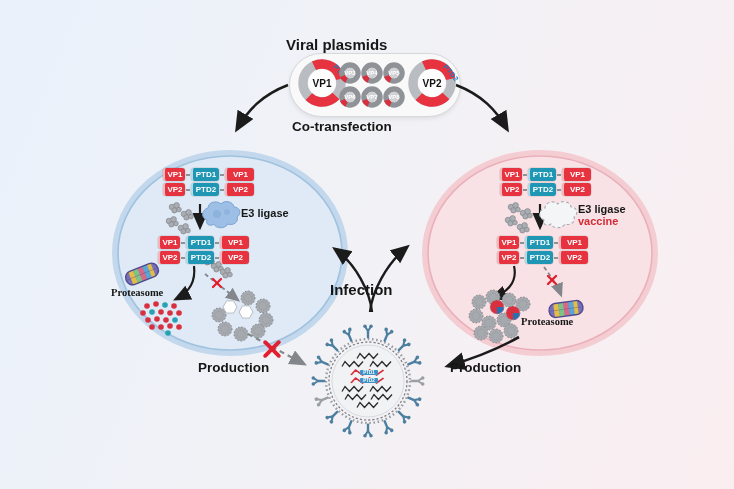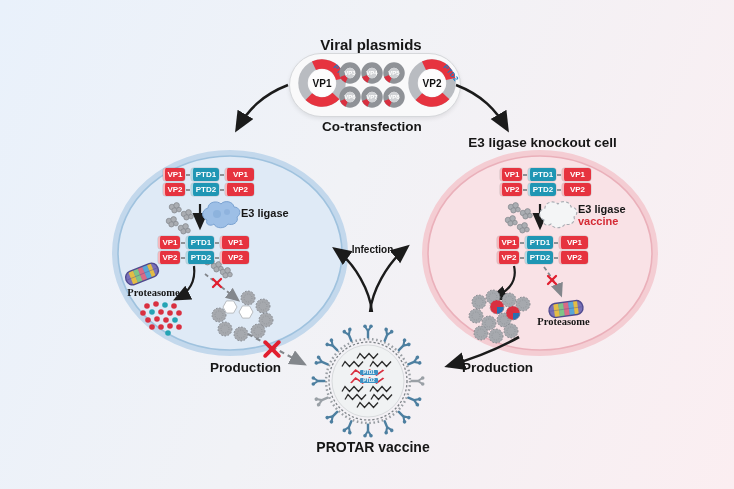--- a/index.html
+++ b/index.html
@@ -2,24 +2,24 @@
 <html><head>
 <meta charset="utf-8">
 <style>
   html,body{margin:0;padding:0;}
   body{font-family:"Liberation Sans",sans-serif;}
   .canvas{position:relative;width:734px;height:489px;overflow:hidden;
     background:linear-gradient(112deg,#e9f1fb 0%,#f1f2f6 45%,#fbeef1 100%);}
   .pill{position:absolute;left:289px;top:53px;width:170px;height:62px;border-radius:32px;
     background:#f9f9fa;border:1px solid #d6d8db;box-shadow:0 2px 4px rgba(0,0,0,.08);}
   svg.art{position:absolute;left:0;top:0;}
-  .lbl{position:absolute;font-weight:bold;color:#161616;text-align:center;white-space:nowrap;}
+  .lbl{position:absolute;font-weight:bold;color:#161616;white-space:nowrap;}
   .fs15{font-size:15px;}
   .fs13{font-size:13.5px;}
-  .fs12{font-size:10px;}
+  .fs12{font-size:15px;margin-top:37px;}
   .fs11{font-size:11px;}
   .fs10{font-size:10.5px;font-family:Liberation Serif, serif;}
   .red-text{color:#d42b35;}
   .left-al{text-align:left;}
   .construct{position:absolute;display:flex;align-items:center;height:13px;}
   .seg{height:13px;line-height:13px;border-radius:3px;color:#fff;font-size:8px;font-weight:bold;
     text-align:center;border-left:2px solid rgba(255,255,255,.65);box-sizing:border-box;
     box-shadow:0 0 0 .5px rgba(0,0,0,.15);}
   .seg.red{background:#e6333f;}
   .seg.teal{background:#1f96b4;}
@@ -274,30 +274,28 @@
         <use href="#zz" transform="translate(370,389)" style="color:#2b2b2b"></use>
         <use href="#zz" transform="translate(345,397)" style="color:#2b2b2b"></use>
         <use href="#zz" transform="translate(371,397)" style="color:#2b2b2b"></use>
         <use href="#zz" transform="translate(357,405)" style="color:#2b2b2b"></use>
       </g>
     </g>
   </svg>
 
   <div class="lbl fs15" style="left:286px;top:36px;width:170px">Viral plasmids</div>
   <div class="lbl fs13" style="left:292px;top:119px;width:160px">Co-transfection</div>
-  <div class="lbl fs13" style="left:440px;top:135px;width:205px">E3 ligase knockout cell</div>
   <div class="lbl fs11 left-al" style="left:241px;top:207px;width:70px">E3 ligase</div>
   <div class="lbl fs11 left-al" style="left:578px;top:203px;width:70px">E3 ligase</div>
   <div class="lbl fs11 left-al red-text" style="left:578px;top:215px;width:70px">vaccine</div>
   <div class="lbl fs10" style="left:111px;top:287px;width:85px">Proteasome</div>
   <div class="lbl fs10" style="left:521px;top:316px;width:85px">Proteasome</div>
   <div class="lbl fs12" style="left:330px;top:244px;width:85px">Infection</div>
   <div class="lbl fs13" style="left:198px;top:360px;width:95px">Production</div>
   <div class="lbl fs13" style="left:450px;top:360px;width:95px">Production</div>
-  <div class="lbl" style="left:308px;top:439px;width:130px;font-size:14px">PROTAR vaccine</div>
   <div class="rna-tag" style="left:360px;top:370px">PTD1</div>
   <div class="rna-tag" style="left:360px;top:378px">PTD2</div>
 
   <div class="construct" style="left:163px;top:168px">
     <span class="seg red w1">VP1</span>
       <span class="link"></span>
       <span class="seg teal w2">PTD1</span>
       <span class="link"></span>
       <span class="seg red w3">VP1</span>
   </div>

